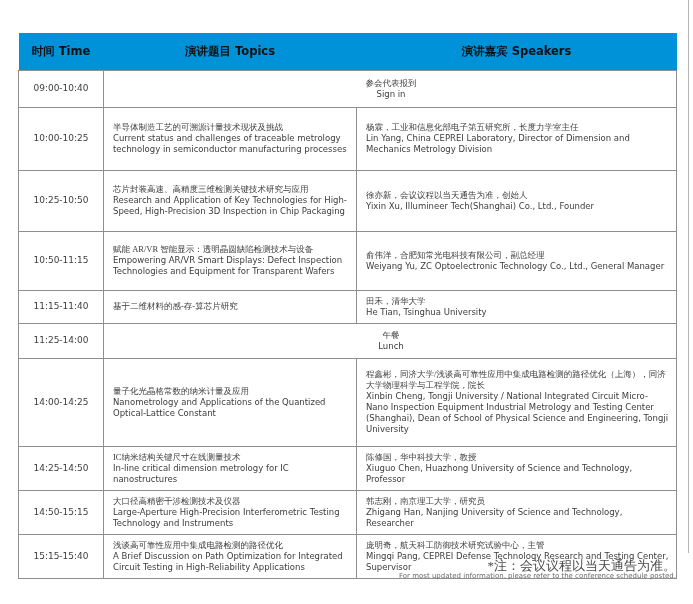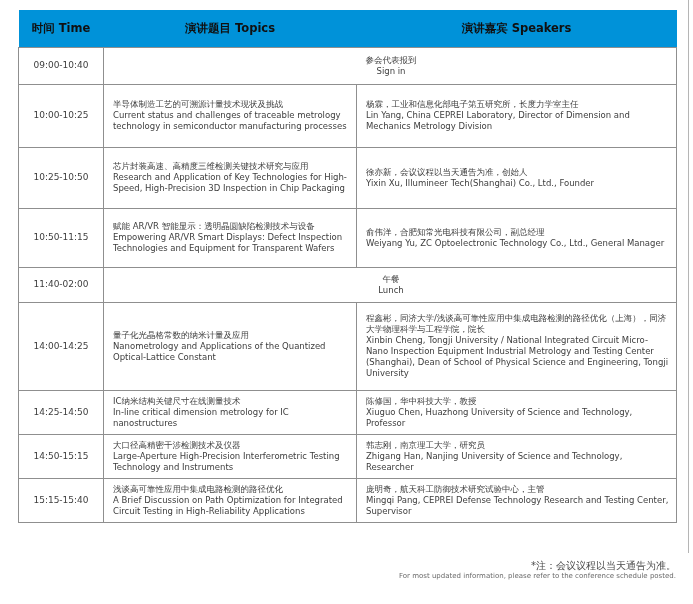--- a/index.html
+++ b/index.html
@@ -15,21 +15,21 @@
     color:var(--text);
     position:relative;
     overflow:hidden;
   }
   .page{position:relative;width:693px;height:604px;background:#fff;}
   .page-edge{
     position:absolute;left:688px;top:0;width:1px;height:553px;
     background:#b5b5b5;
   }
   table.schedule{
-    position:absolute;left:18px;top:10px;
+    position:absolute;left:18px;top:33px;
     width:658px;
     border-collapse:collapse;
     table-layout:fixed;
     padding-left:36px;
   }
   col.c-time{width:85px;}
   col.c-topic{width:253px;}
   col.c-speaker{width:320px;}
   th{
     background:var(--header-bg);
@@ -50,30 +50,30 @@
   }
   td.time{
     text-align:center;
     font-size:9px;
     padding:2px;
     white-space:nowrap;
   }
   td.merged{
     text-align:center;
   }
-  .zh{display:block;}
+  .zh{display:block;font-family:Liberation Serif, serif;}
   .en{display:block;}
   .footer-note{
     position:absolute;
     right:17px;
     top:561px;
     text-align:right;
   }
   .footer-note .zh{
-    font-size:10px;
+    font-size:13px;
     line-height:10px;
     color:#4a4a4a;
   }
   .footer-note .en{
     font-size:7px;
     line-height:10px;
     color:#6a6a6a;
     padding-left:44px;
   }
 </style>
@@ -134,23 +134,33 @@
         <td>
           <span class="zh">赋能 AR/VR 智能显示：透明晶圆缺陷检测技术与设备</span>
           <span class="en">Empowering AR/VR Smart Displays: Defect Inspection Technologies and Equipment for Transparent Wafers</span>
         </td>
         <td>
           <span class="zh">俞伟洋，合肥知常光电科技有限公司，副总经理</span>
           <span class="en">Weiyang Yu, ZC Optoelectronic Technology Co., Ltd., General Manager</span>
         </td>
       </tr>
 
+      <tr style="height:29px;">
+        <td class="time">11:15-11:40</td>
+        <td>
+          <span class="zh">基于二维材料的感-存-算芯片研究</span>
+        </td>
+        <td>
+          <span class="zh">田禾，清华大学</span>
+          <span class="en">He Tian, Tsinghua University</span>
+        </td>
+      </tr>
 
       <tr style="height:35px;">
-        <td class="time">11:40-02:00</td>
+        <td class="time">11:25-14:00</td>
         <td class="merged" colspan="2">
           <span class="zh">午餐</span>
           <span class="en">Lunch</span>
         </td>
       </tr>
 
       <tr style="height:88px;">
         <td class="time">14:00-14:25</td>
         <td>
           <span class="zh">量子化光晶格常数的纳米计量及应用</span>

